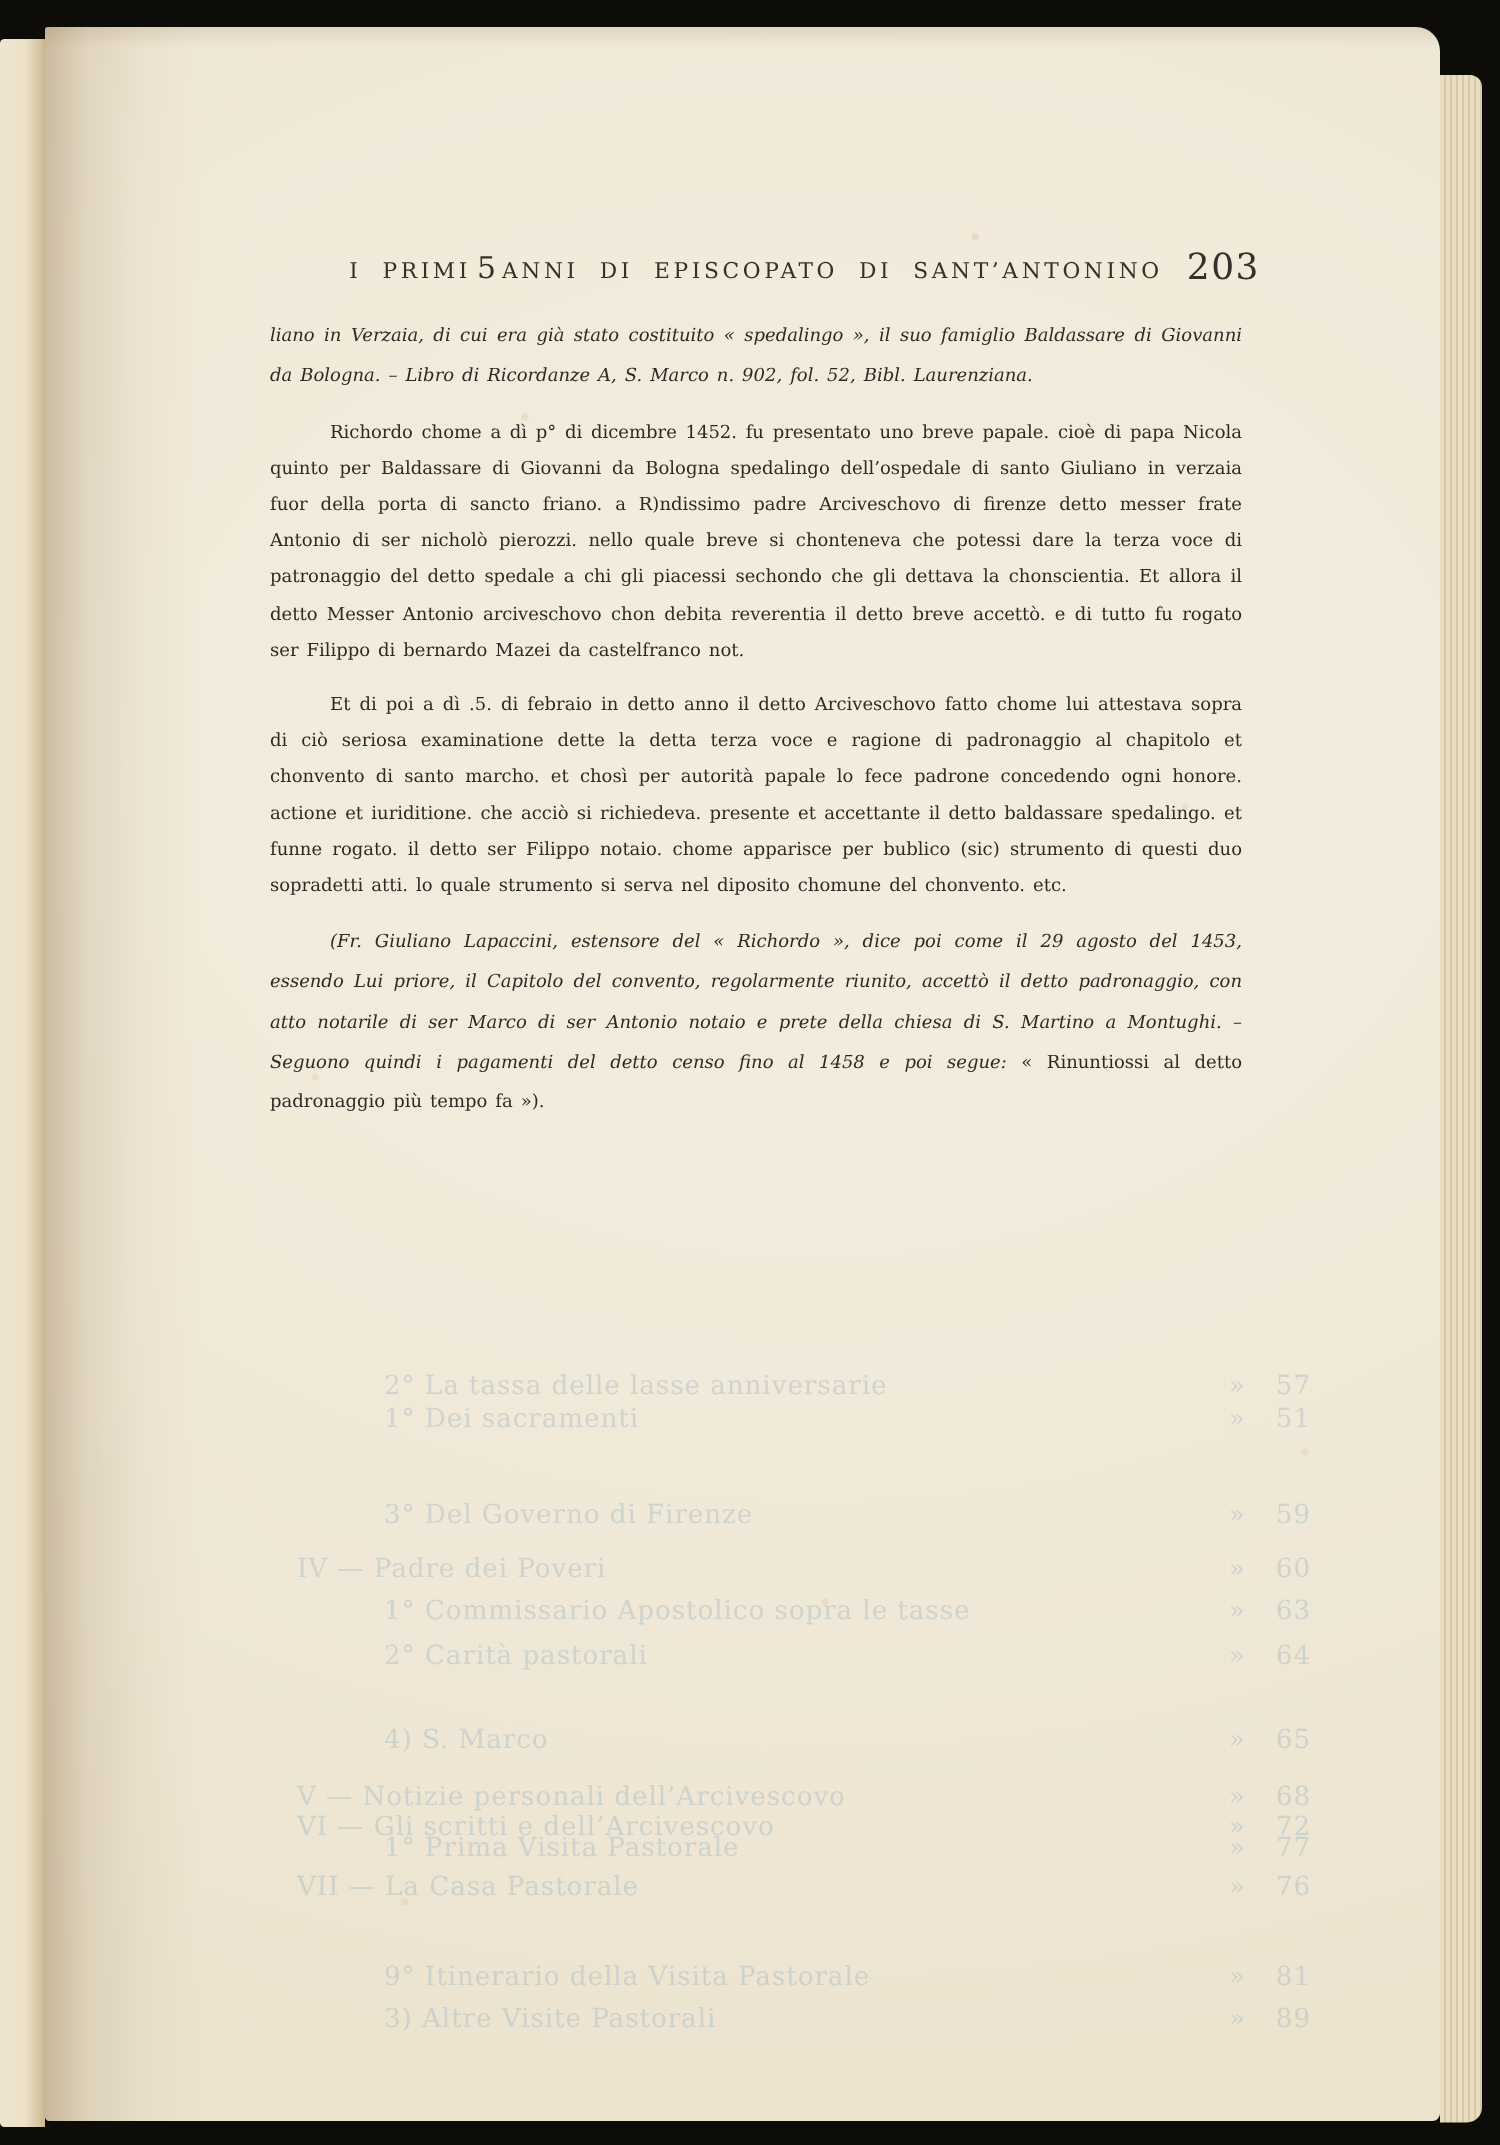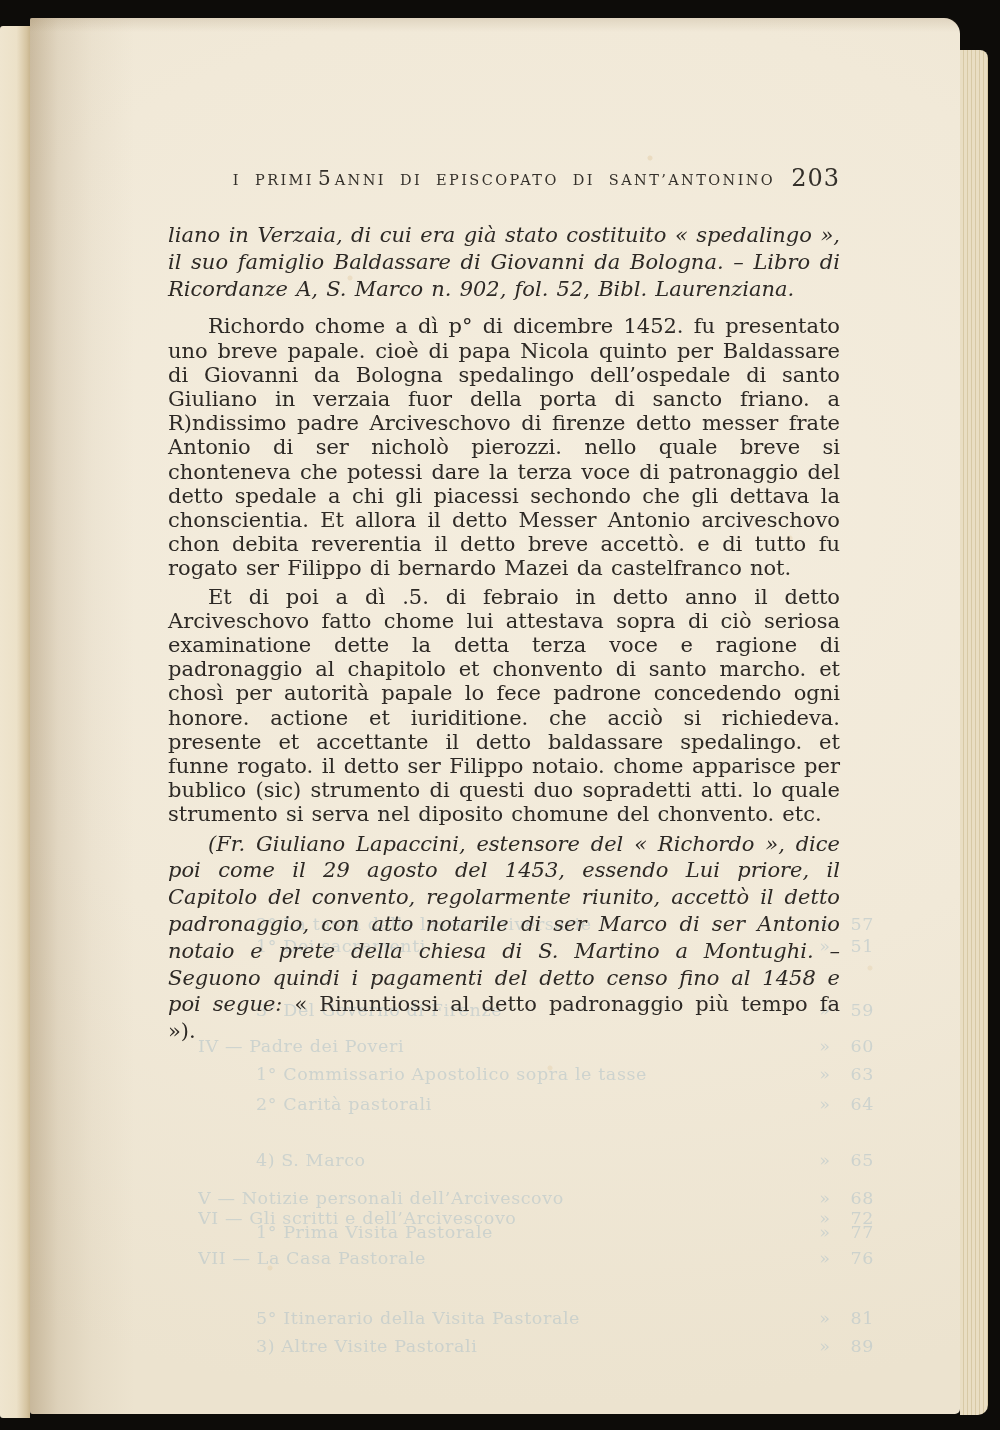--- a/index.html
+++ b/index.html
@@ -47,36 +47,36 @@
     position:absolute;right:12px;top:50px;bottom:15px;width:28px;
     background:repeating-linear-gradient(90deg,#ead fcc 0px, #e9dec3 0px,#e9dec3 3px,#d7c9a5 3px,#d7c9a5 4px);
     background:repeating-linear-gradient(90deg,#e9dec3 0px,#e9dec3 3px,#d7c9a5 3px,#d7c9a5 4px);
     border-radius:0 8px 10px 0;
   }
   .content{
     position:absolute;left:168px;top:166px;width:672px;
     color:#2d2925;
   }
   .running-head{
-    position:relative;height:20px;margin-bottom:36px;
+    position:relative;height:20px;margin-bottom:24px;
     white-space:nowrap;
   }
   .head-title{
     display:block;text-align:center;
     font-size:14.5px;letter-spacing:2.4px;word-spacing:7px;
     color:#34302a;
   }
   .head-num5{font-size:20px;letter-spacing:0;padding:0 4px;}
   .folio{
     position:absolute;right:0;top:-2px;
     font-size:24px;letter-spacing:1px;color:#34302a;
   }
   .para{
-    margin:0;text-align:justify;
-    font-size:21px;line-height:24.2px;
+    margin:12px;text-align:justify;
+    font-size:12px;line-height:24.2px;
     word-spacing:1.5px;
   }
   .para.ital{font-style:italic;line-height:26.8px;}
   .para.indent{text-indent:40px;}
   .gap-after{margin-bottom:12px;}
   .gap-small{margin-top:4px;}
   .roman-run{font-style:normal;}
   
   .ghost{
     position:absolute;left:168px;top:0;width:676px;height:1430px;
@@ -180,21 +180,21 @@
         </span>
     </div>
     <div class="ghost-line sub" style="top:1172px">
       <span class="g-label">1° Prima Visita Pastorale</span>
       <span class="ghost-ref">
           <span>»</span>
           <span>77</span>
         </span>
     </div>
     <div class="ghost-line sub" style="top:1258px">
-      <span class="g-label">5° Itinerario della Visita Pastorale</span>
+      <span class="g-label">9° Itinerario della Visita Pastorale</span>
       <span class="ghost-ref">
           <span>»</span>
           <span>81</span>
         </span>
     </div>
     <div class="ghost-line sub" style="top:1286px">
       <span class="g-label">3) Altre Visite Pastorali</span>
       <span class="ghost-ref">
           <span>»</span>
           <span>89</span>

